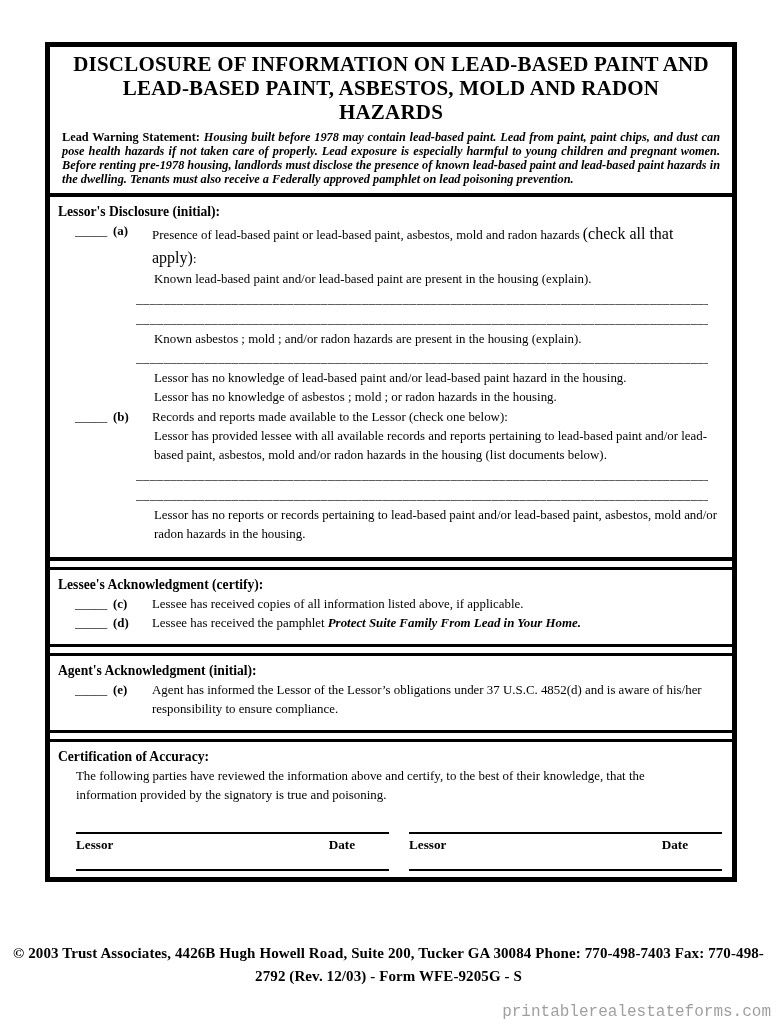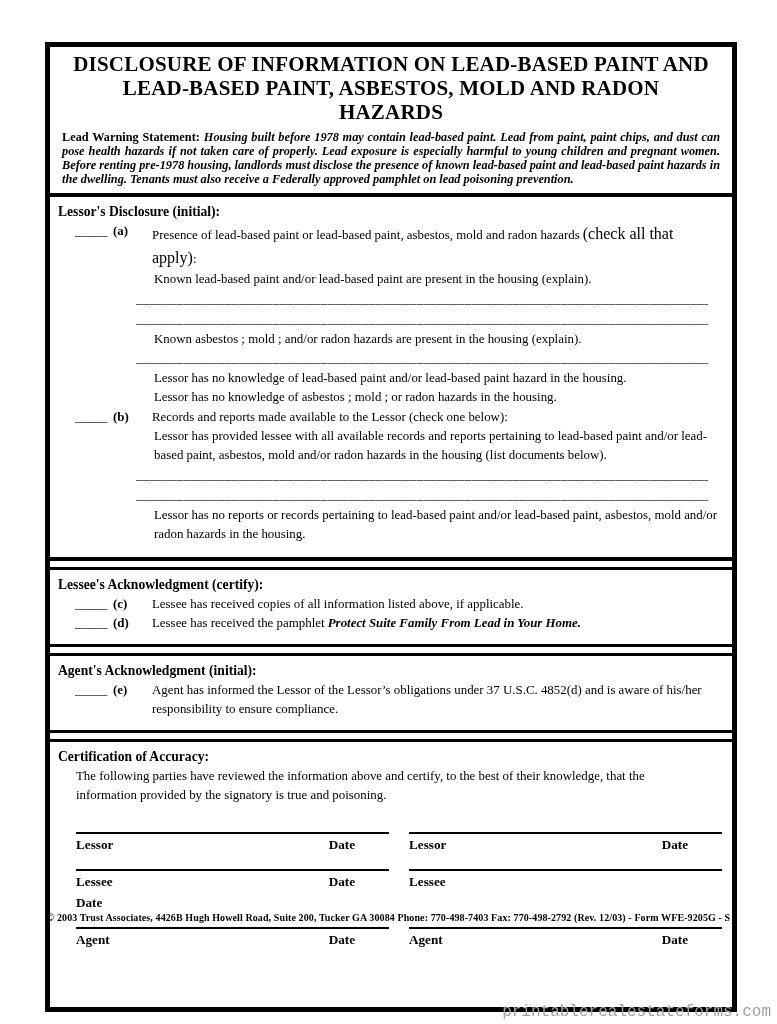--- a/index.html
+++ b/index.html
@@ -3,21 +3,21 @@
 <meta charset="utf-8">
 <style>
   * { margin:0; padding:0; box-sizing:border-box; }
   html,body { background:#fff; }
   body {
     width:777px; height:1024px; position:relative;
     font-family:"Liberation Serif", serif; color:#000;
     font-size:12.9px; line-height:1.5;
   }
   .form-frame {
-    position:absolute; left:45px; top:42px; width:692px; height:970px;
+    position:absolute; left:45px; top:42px; width:692px; height:840px;
     border:5px solid #000; overflow:hidden; background:#fff;
   }
   .section { padding:5px 8px 8px 8px; }
 
   
   .title-section { border-bottom:4px solid #000; padding:6px 12px 7px 12px; }
   .form-title { text-align:center; font-weight:bold; font-size:21px; line-height:1.14; letter-spacing:0.2px; }
   .warning { margin-top:5px; font-size:12.3px; line-height:1.14; text-align:justify; font-weight:bold; }
   .warn-label { font-style:normal; margin-right:4px; }
   .warn-text { font-style:italic; }
@@ -45,22 +45,22 @@
   .sig-row { display:flex; gap:20px; margin-bottom:14px; }
   .sig-row.row3 { margin-top:14px; }
   .sig-cell { flex:1; }
   .sig-line { border-top:2px solid #000; height:0; }
   .sig-labels { display:flex; justify-content:space-between; padding-right:34px; font-weight:bold; font-size:13.2px; margin-top:1px; }
   .sig-labels.single { justify-content:flex-start; }
   .extra-date { font-weight:bold; font-size:13.2px; margin-top:2px; }
 
   
   .footer {
-    position:absolute; left:0; right:0; top:910px; text-align:center;
-    font-size:10px; font-weight:bold; letter-spacing:0.1px;
+    position:absolute; left:0; right:0; top:942px; text-align:center;
+    font-size:15px; font-weight:bold; letter-spacing:0.1px;
   }
   .watermark {
     position:absolute; right:6px; top:1000px;
     font-family:Liberation Mono, monospace; font-size:16px; color:#a0a0a0;
   }
 </style>
 </head>
 <body>
 
 <div class="form-frame">

